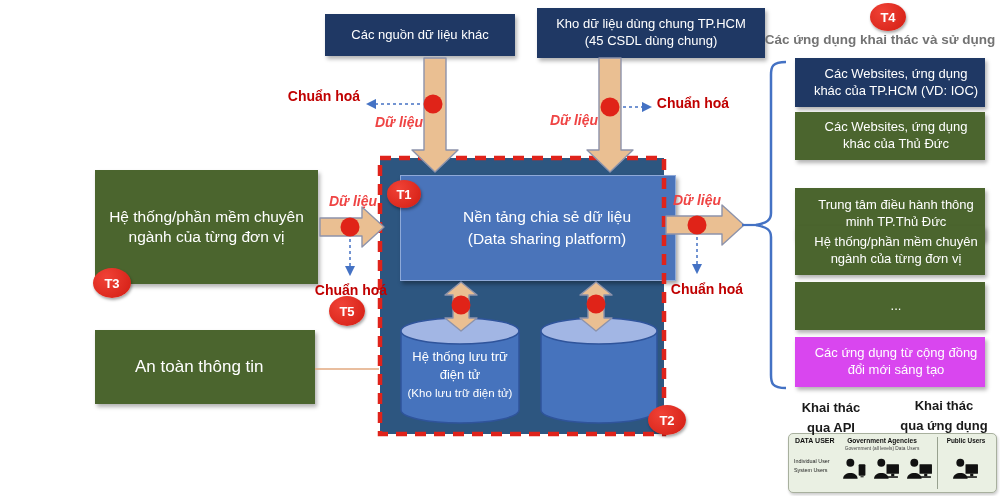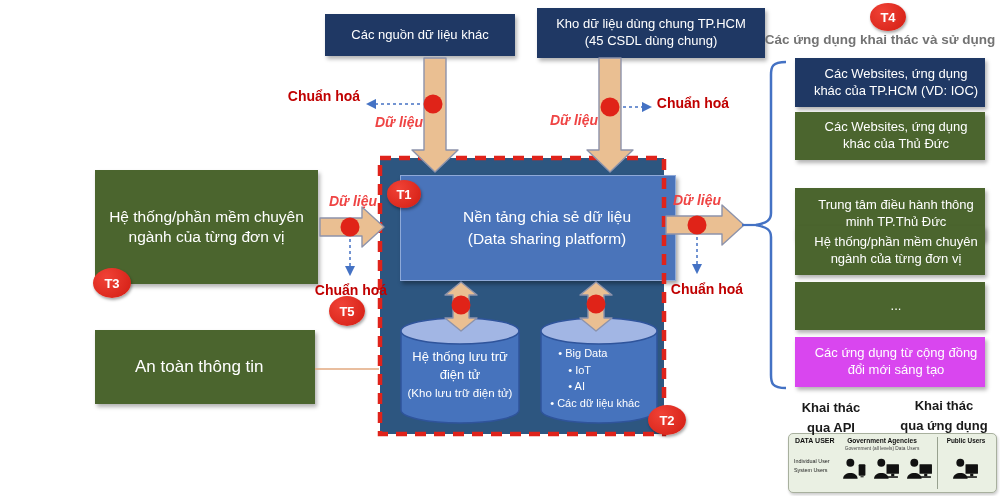--- a/index.html
+++ b/index.html
@@ -66,28 +66,20 @@
     <div class="cyl-text pre" style="top:31px;font-size:13px;line-height:1.4;">Hệ thống lưu trữ
 điện tử</div>
     <div class="cyl-text" style="top:70px;font-size:11.5px;">(Kho lưu trữ điện tử)</div>
   </div>
 
   <div class="cylinder" style="left:540px;top:317px;width:118px;height:108px;">
     <svg width="118" height="108" viewBox="0 0 118 108">
       <path d="M1,14 L1,93 A58,13 0 0 0 117,93 L117,14" fill="#4673bd" stroke="#2f549b" stroke-width="1.5"></path>
       <ellipse cx="59" cy="14" rx="58" ry="13" fill="#a2b6e4" stroke="#2f549b" stroke-width="1.5"></ellipse>
     </svg>
-    <div class="cyl-text" style="top:28px;display:flex;flex-direction:column;align-items:center;">
-      <div>
-        <div class="cyl-li">Big Data</div>
-        <div class="cyl-li" style="padding-left:10px;">IoT</div>
-        <div class="cyl-li" style="padding-left:10px;">AI</div>
-        <div class="cyl-li" style="margin-left:-8px;">Các dữ liệu khác</div>
-      </div>
-    </div>
   </div>
 
   <div class="box navy rbox pre" style="top:58px;height:49px;">Các Websites, ứng dụng
 khác của TP.HCM (VD: IOC)</div>
   <div class="box green rbox pre" style="top:112px;height:48px;">Các Websites, ứng dụng
 khác của Thủ Đức</div>
   <div class="box green rbox pre" style="top:168px;height:52px;margin-top:20px;">Trung tâm điều hành thông
 minh TP.Thủ Đức</div>
   <div class="box green rbox pre" style="top:226px;height:49px;">Hệ thống/phần mềm chuyên
 ngành của từng đơn vị</div>

